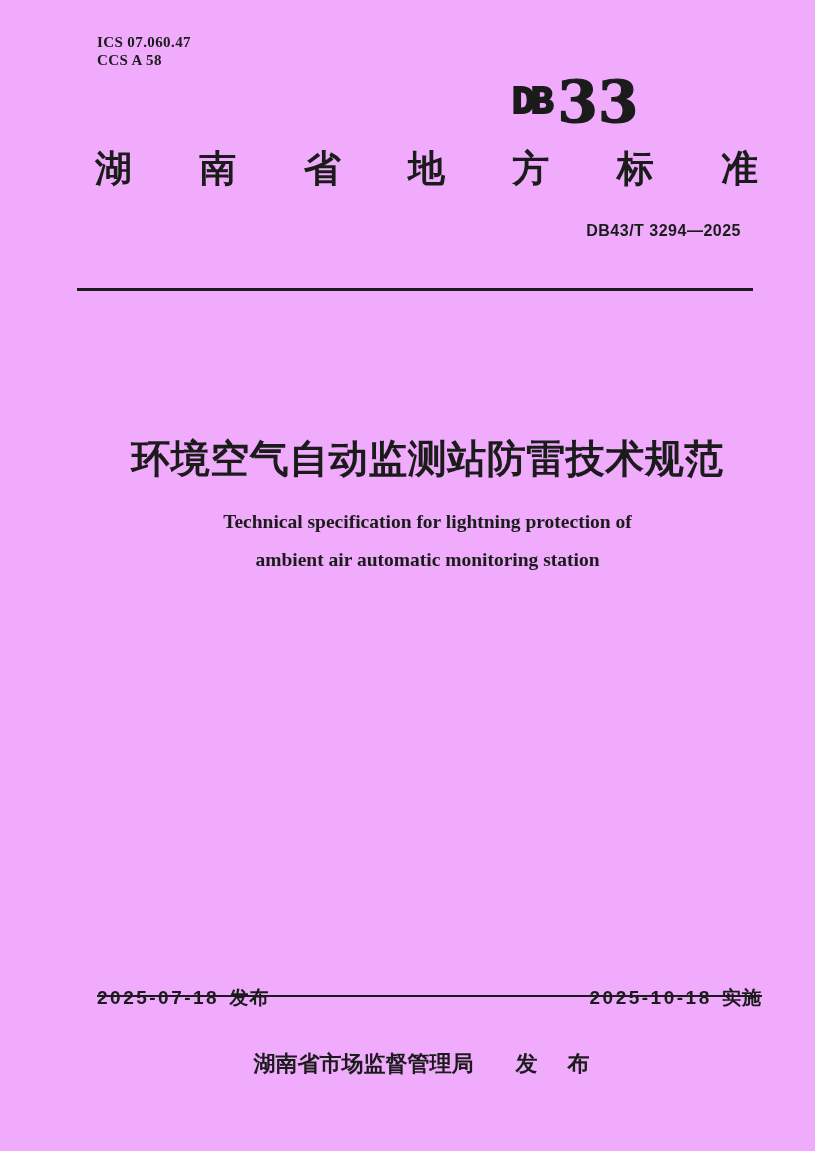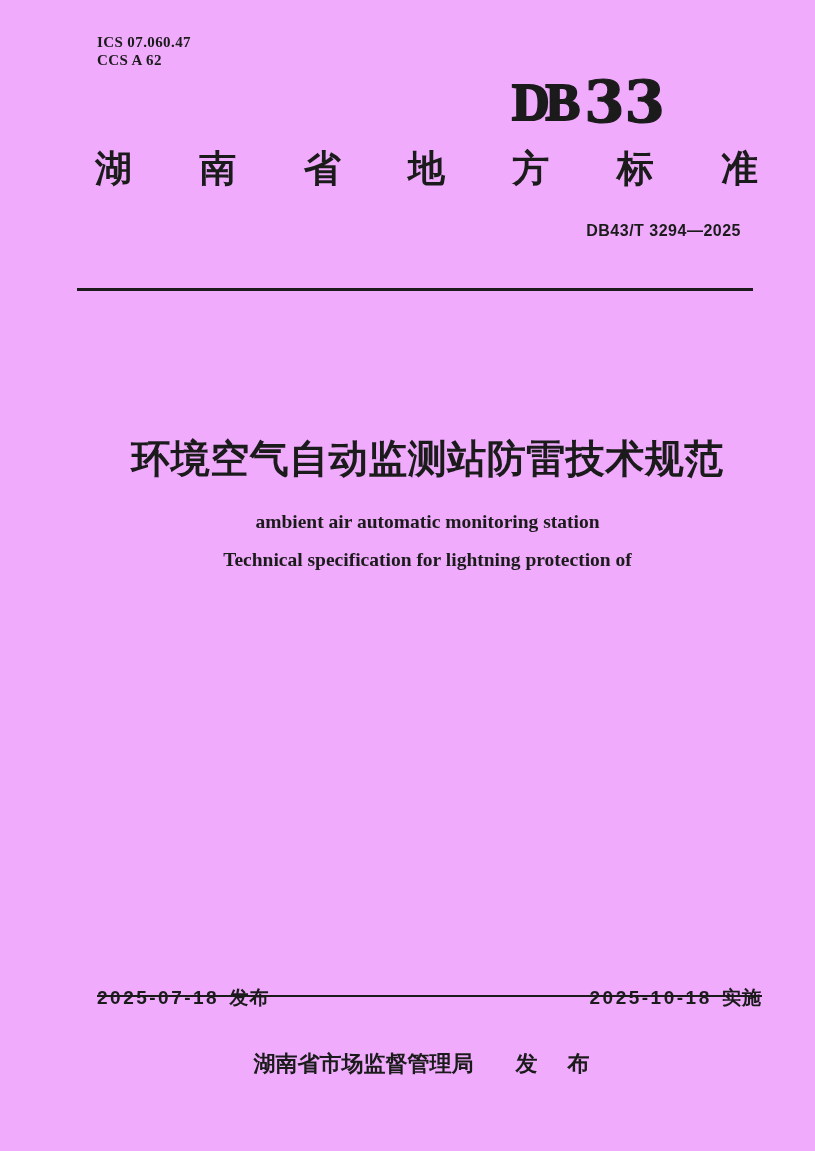--- a/index.html
+++ b/index.html
@@ -33,23 +33,23 @@
   .db-logo {
     position: absolute;
     left: 512px;
     top: 76px;
     height: 50px;
     display: flex;
     align-items: flex-end;
     white-space: nowrap;
   }
   .db-logo .db {
-    font-family: Liberation Serif, serif;
-    font-weight: bold;
-    font-size: 52px;
+    font-family: Liberation Mono, monospace;
+    font-weight: bold;
+    font-size: 38px;
     line-height: 46px;
     letter-spacing: -4px;
     -webkit-text-stroke: 2.2px #1b1b1b;
     transform: scaleY(1.02);
     transform-origin: bottom left;
   }
   .db-logo .num {
     font-family: "DejaVu Serif", serif;
     font-weight: bold;
     font-size: 58px;
@@ -160,21 +160,21 @@
     letter-spacing: 12px;
   }
 </style>
 </head>
 <body>
 
 <div class="page">
 
   <div class="ics-block">
     <div>ICS 07.060.47</div>
-    <div>CCS A 62</div>
+    <div>CCS A 58</div>
   </div>
 
   <div class="db-logo">
     <span class="db">DB</span>
     <span class="num">33</span>
   </div>
 
   <div class="cn-standard-name">
     <span>湖</span>
     <span>南</span>
@@ -185,22 +185,22 @@
     <span>准</span>
   </div>
 
   <div class="standard-code">DB43/T 3294—2025</div>
 
   <div class="rule-thick"></div>
 
   <div class="main-title">环境空气自动监测站防雷技术规范</div>
 
   <div class="en-title">
+    <div>Technical specification for lightning protection of</div>
     <div>ambient air automatic monitoring station</div>
-    <div>Technical specification for lightning protection of</div>
   </div>
 
   <div class="date-row">
     <div>
       <span class="date">2025-07-18</span>
       <span class="date-label">发布</span>
     </div>
     <div>
       <span class="date">2025-10-18</span>
       <span class="date-label">实施</span>

